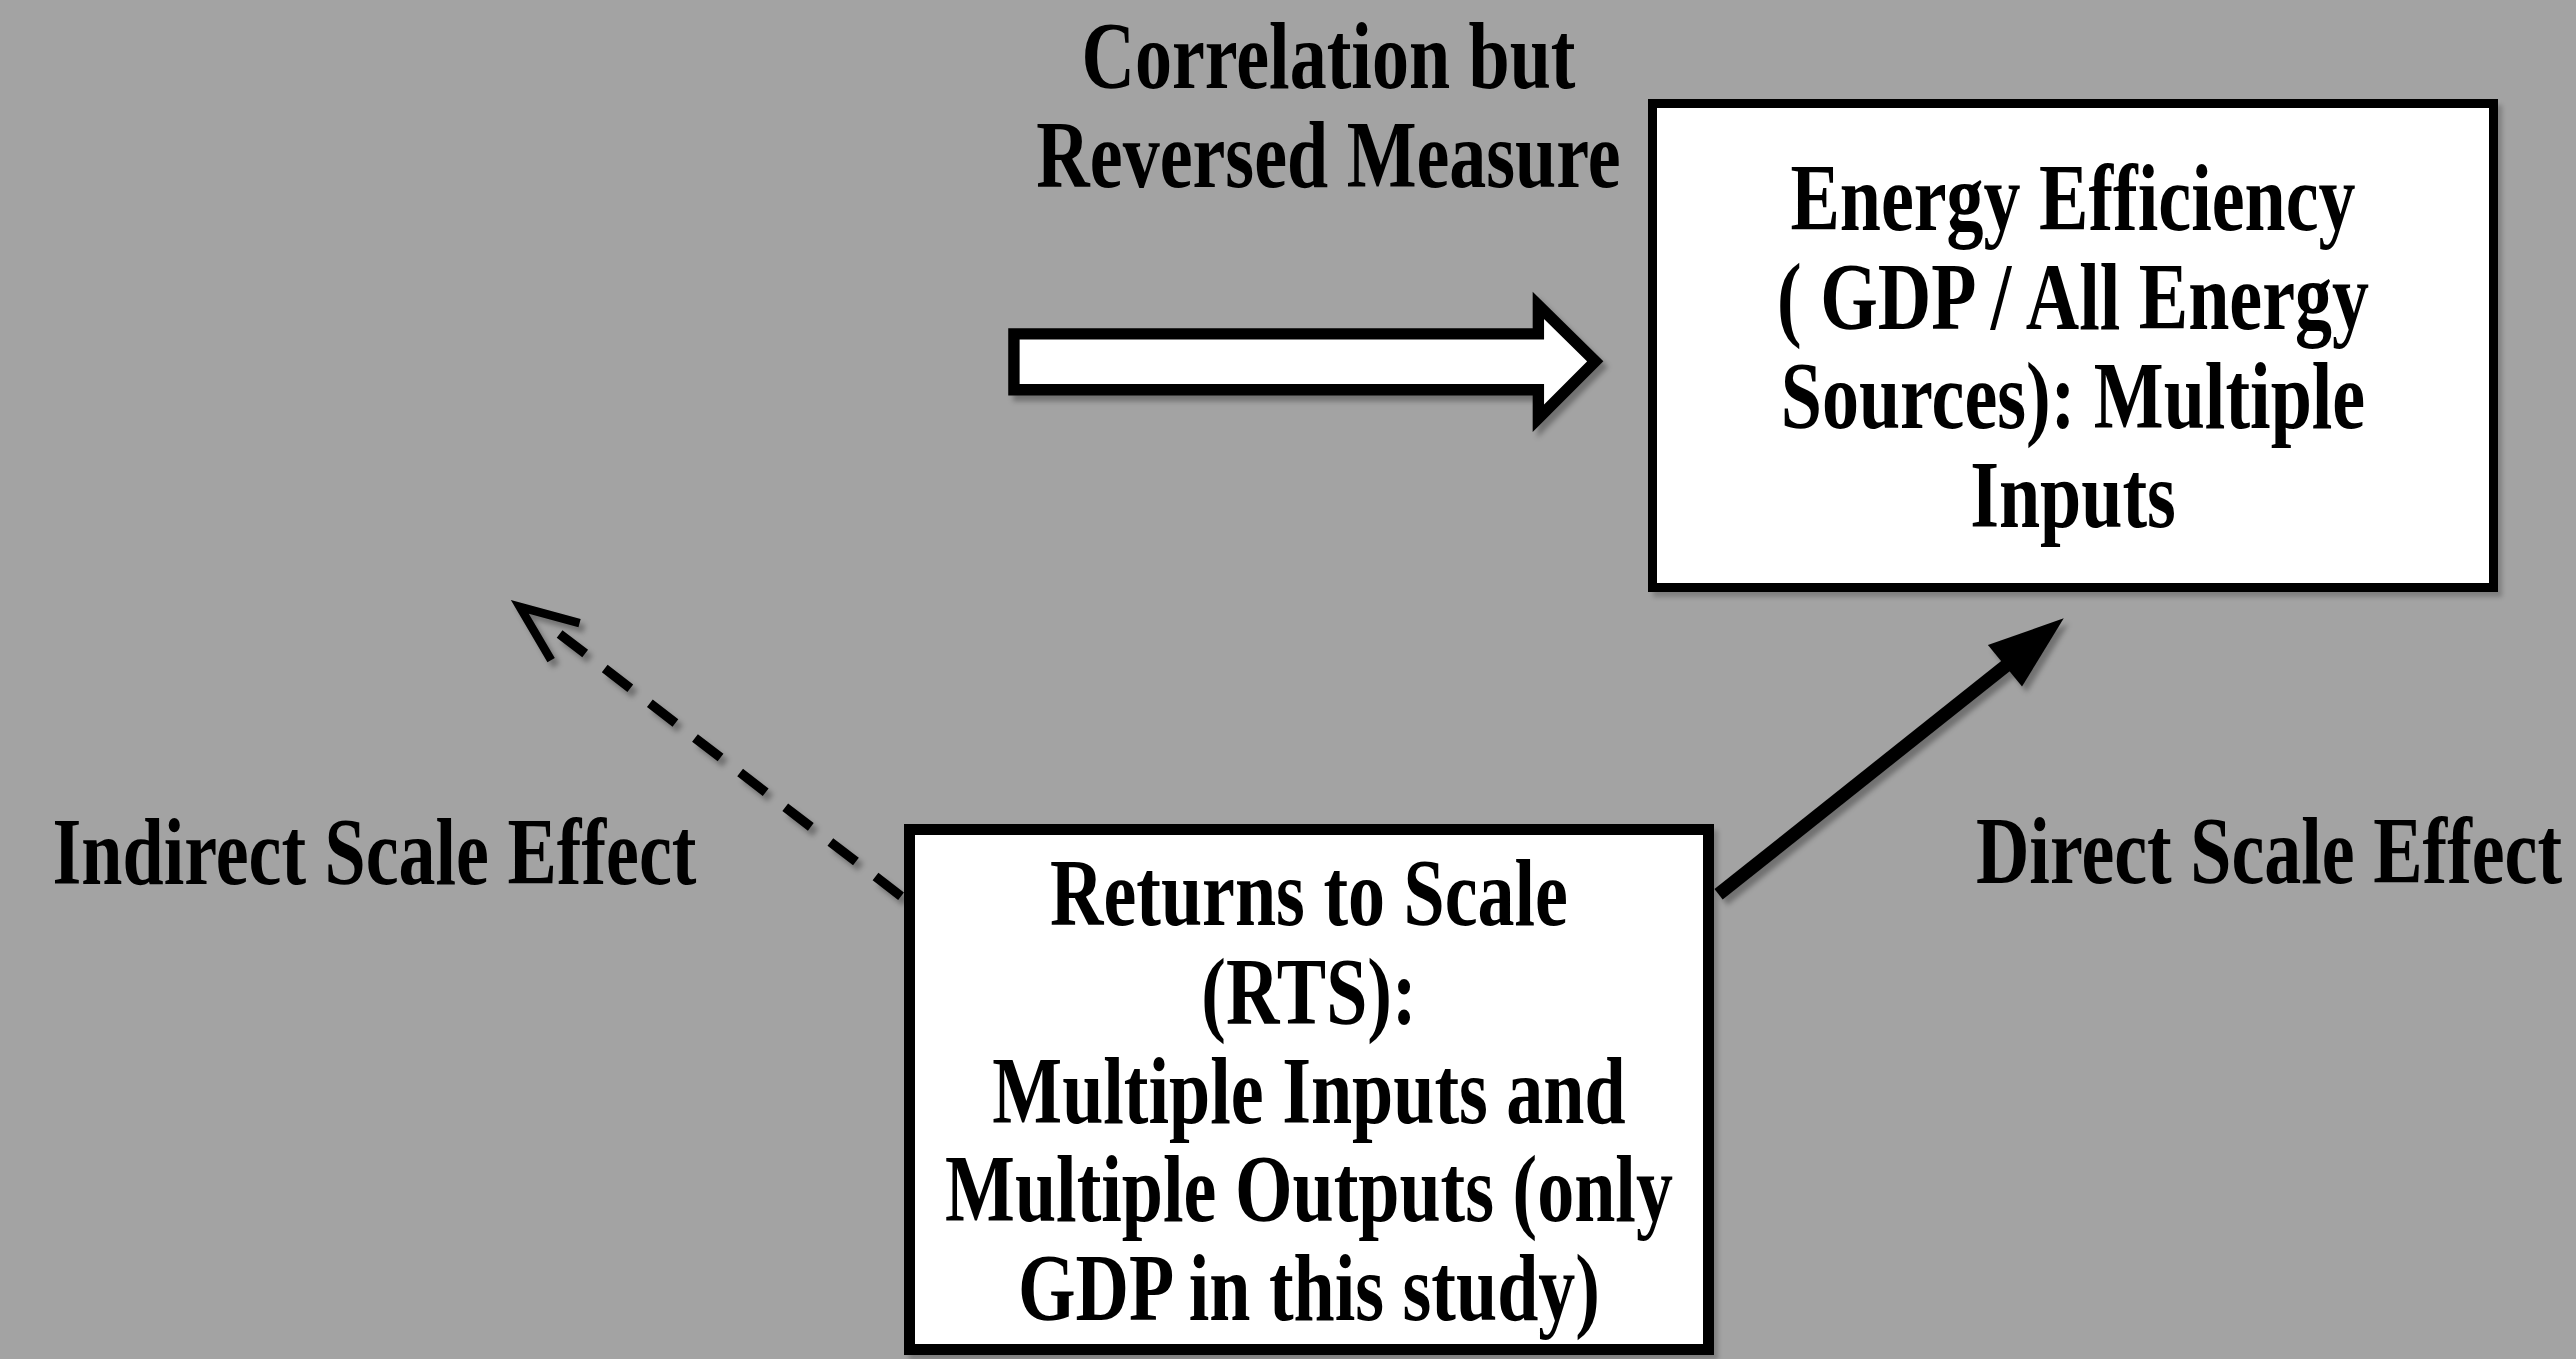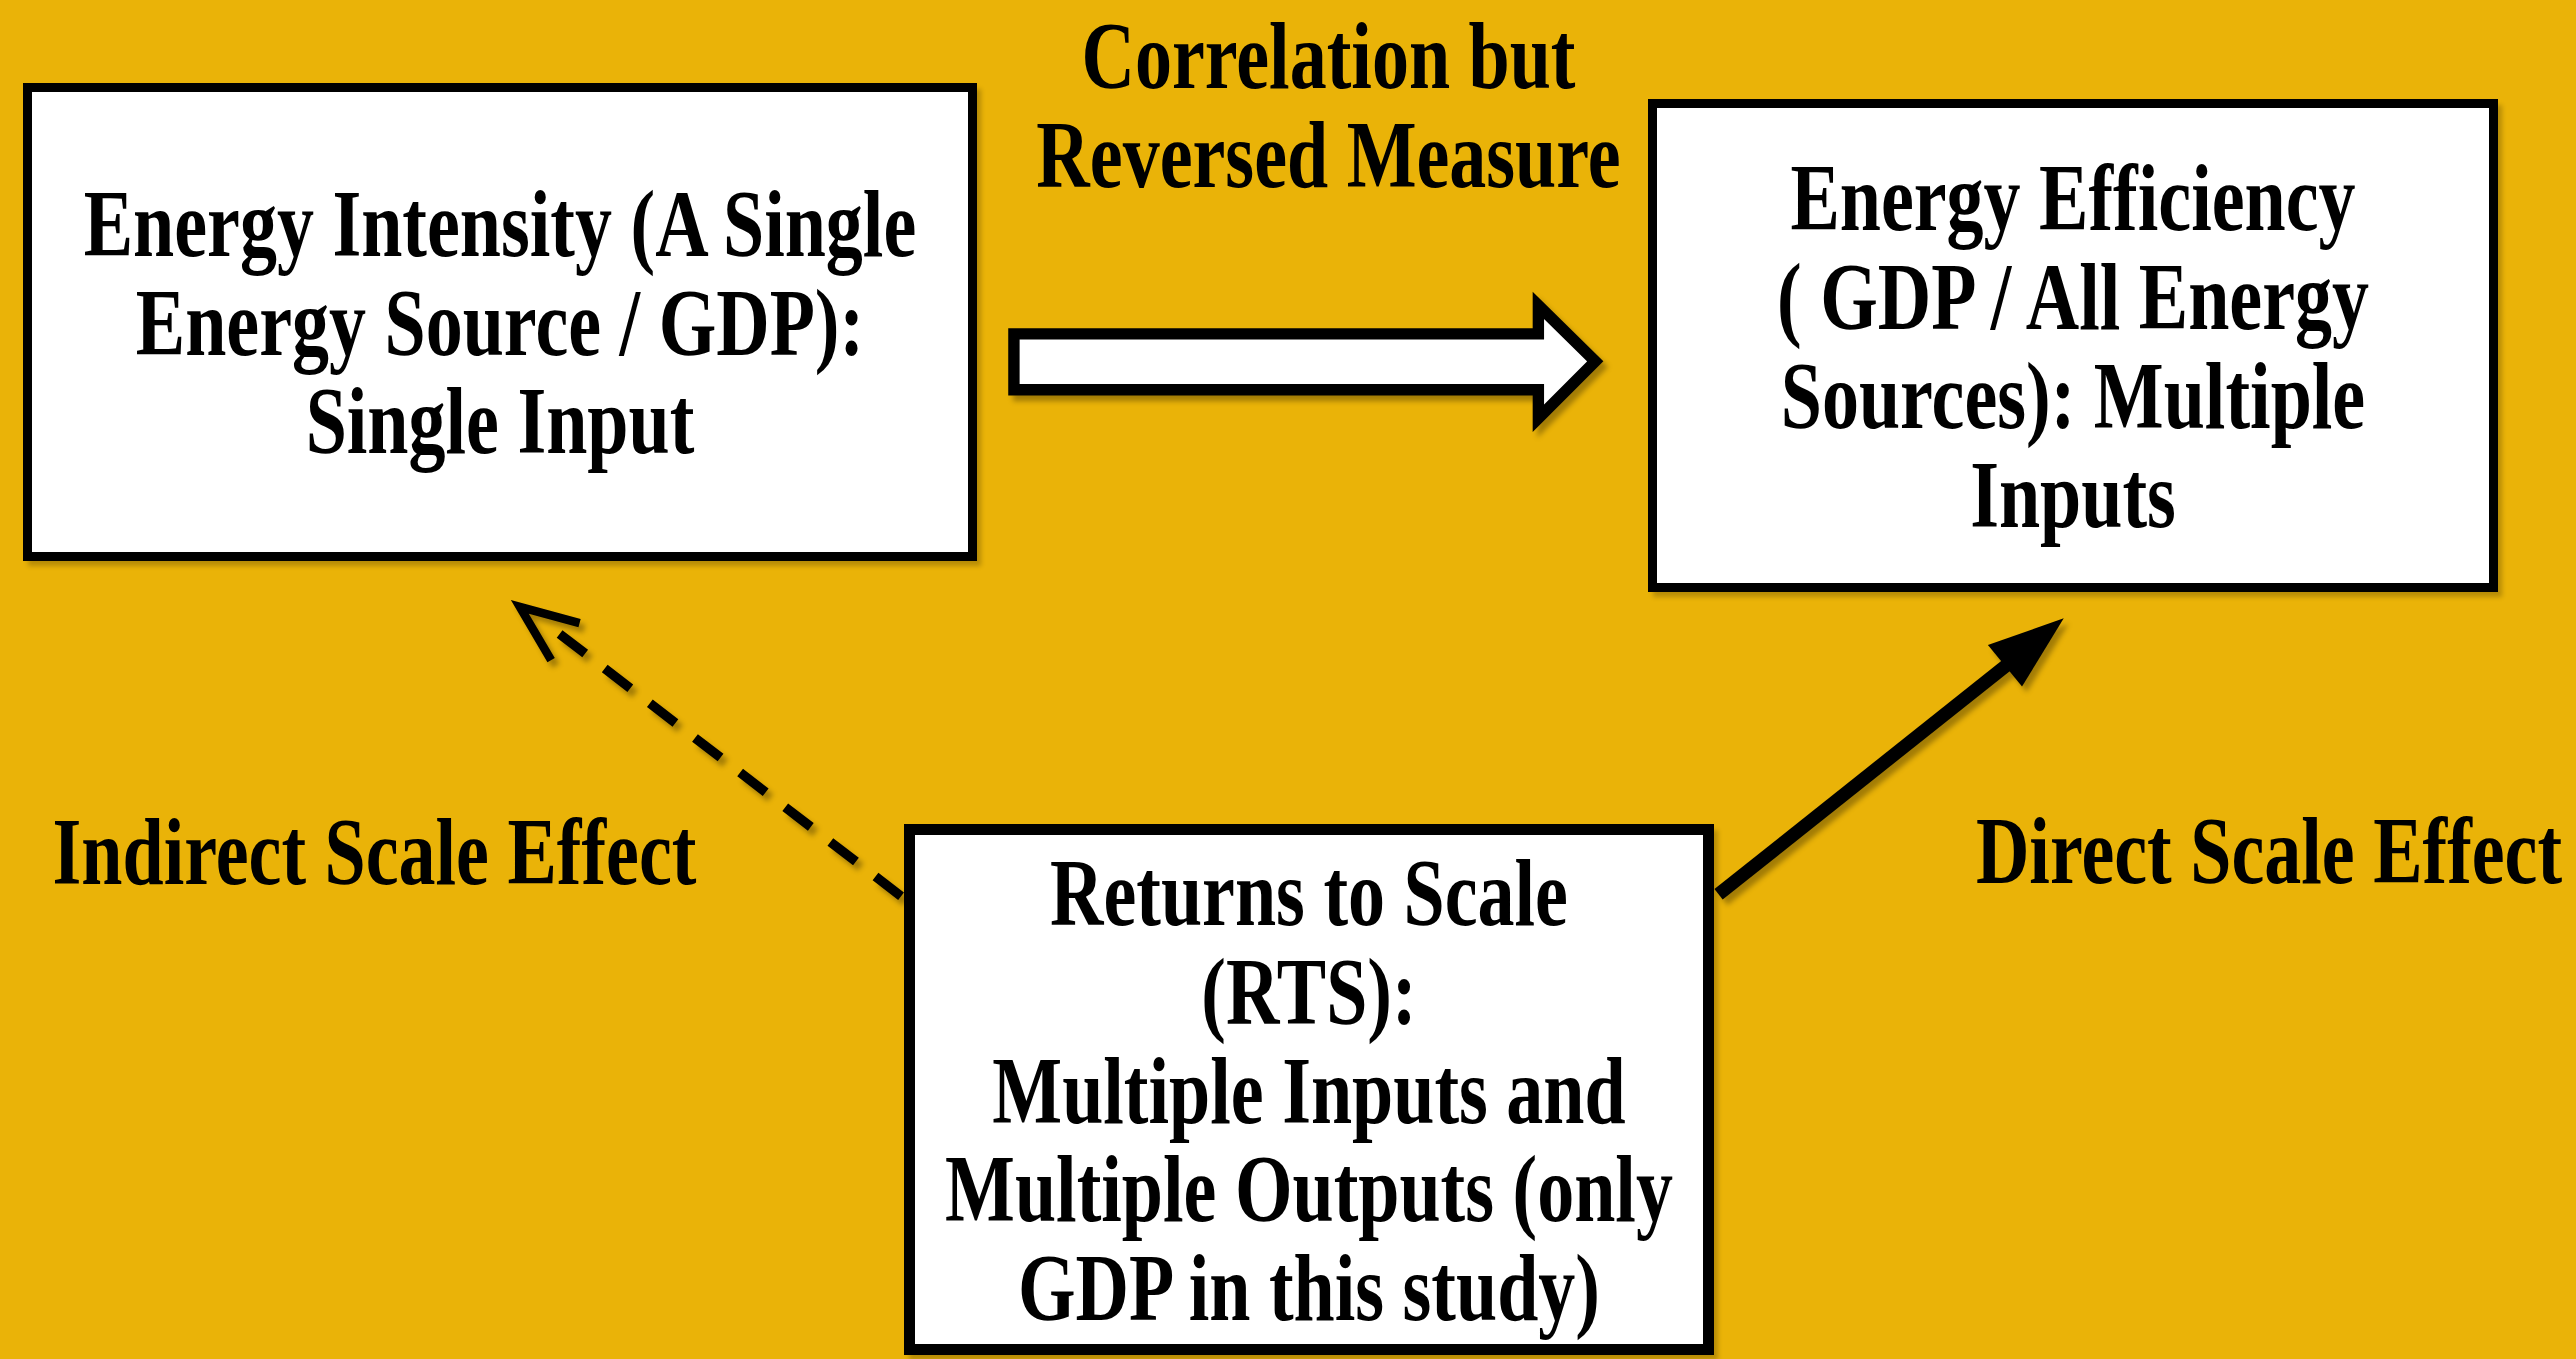--- a/index.html
+++ b/index.html
@@ -5,21 +5,21 @@
   html, body {
     margin: 0;
     padding: 0;
     background: #ffffff;
     overflow: hidden;
   }
   .page {
     position: relative;
     width: 2576px;
     height: 1359px;
-    background: #eab308;
+    background: #a3a3a3;
     font-family: "Liberation Serif", "DejaVu Serif", serif;
     color: #000000;
   }
   .box {
     position: absolute;
     background: #ffffff;
     border: 9.5px solid #000000;
     box-sizing: border-box;
     display: flex;
     align-items: center;
@@ -95,27 +95,20 @@
       <line x1="1812" y1="943" x2="2120" y2="698" stroke="#000000" stroke-width="14"></line>
       <polygon points="2176,652 2132,724 2096,680" fill="#000000"></polygon>
     </g>
   </svg>
 
   <div class="float-label" id="label-correlation">
     <div class="line">Correlation but</div>
     <div class="line">Reversed Measure</div>
   </div>
 
-  <div class="box" id="box-energy-intensity">
-    <div class="box-inner">
-      <div class="line">Energy Intensity (A Single</div>
-      <div class="line">Energy Source / GDP):</div>
-      <div class="line">Single Input</div>
-    </div>
-  </div>
 
   <div class="box" id="box-energy-efficiency">
     <div class="box-inner">
       <div class="line">Energy Efficiency</div>
       <div class="line">( GDP / All Energy</div>
       <div class="line">Sources): Multiple</div>
       <div class="line">Inputs</div>
     </div>
   </div>
 

